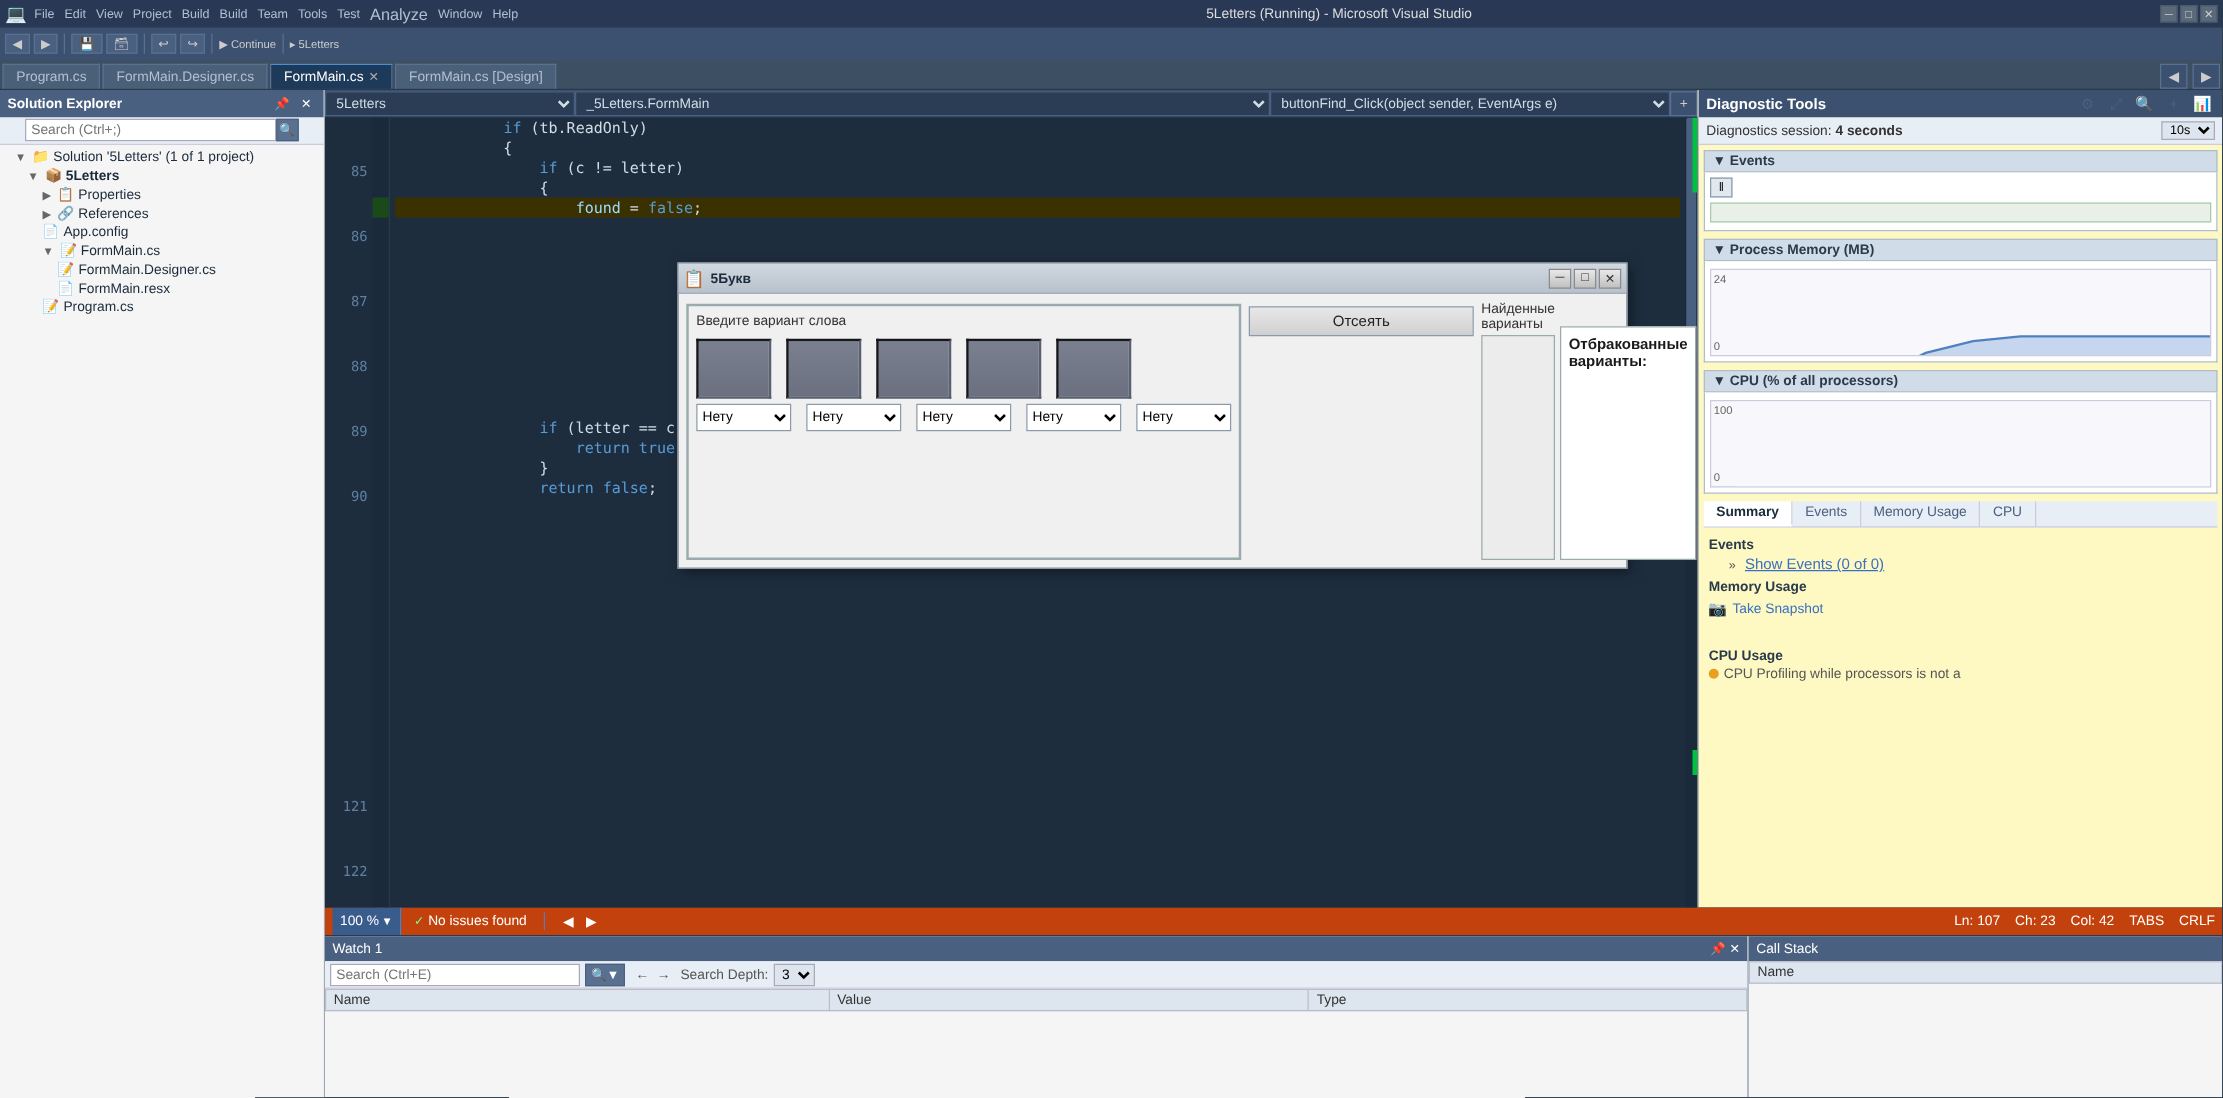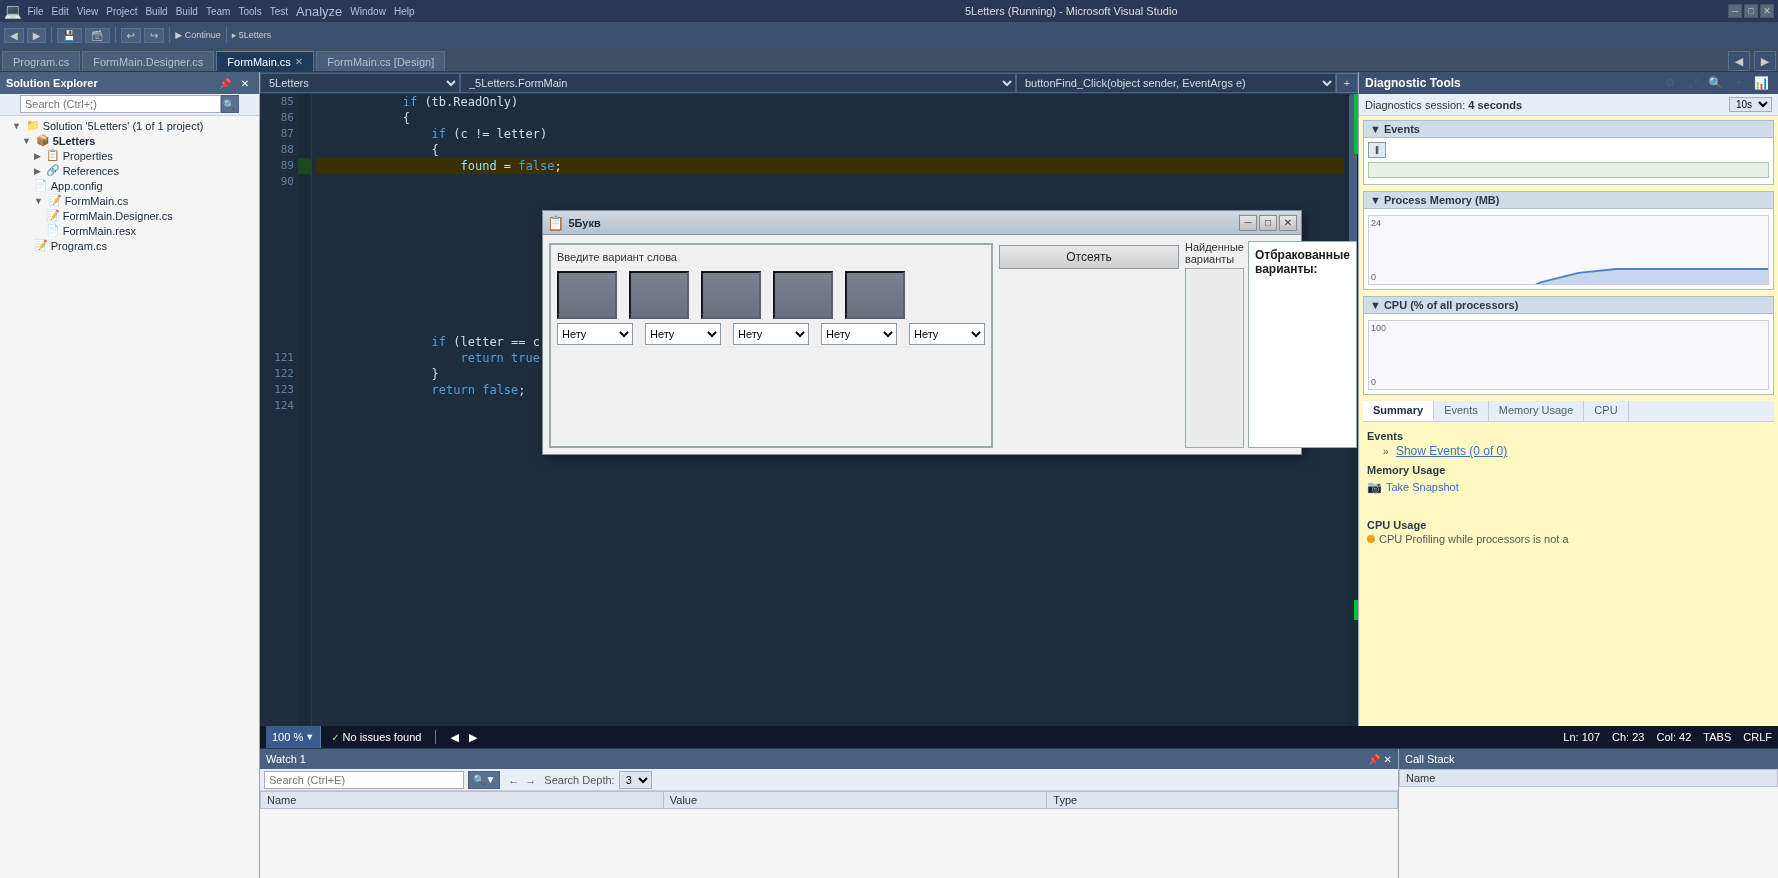--- a/index.html
+++ b/index.html
@@ -201,21 +201,21 @@
       width: 38px;
       background: #1e2d3e;
       color: #6080a0;
       font-size: 11px;
       font-family: Consolas, monospace;
       text-align: right;
       padding: 0 4px 0 0;
       overflow: hidden;
       user-select: none;
     }
-    .line-number { height: 16px; line-height: 16px; }
+    .line-number { height: 16px; line-height: 16px; margin-top: 36px; }
     .code-gutter {
       width: 14px;
       background: #1a2a3a;
       border-right: 1px solid #2a3a4a;
     }
     .code-content {
       flex: 1;
       overflow: auto;
       padding: 0 4px;
       font-family: Consolas, monospace;
@@ -276,20 +276,21 @@
       gap: 6px;
     }
     .app-right {
       width: 188px;
       border: 1px solid #9aabad;
       background: white;
       padding: 6px;
       font-size: 12px;
       font-weight: bold;
       color: #1a1a1a;
+      margin-top: 20px;
     }
     .app-section-label {
       font-size: 11px;
       color: #333;
       margin-bottom: 4px;
     }
     .letter-inputs-row {
       display: flex;
       gap: 12px;
       align-items: center;
@@ -338,21 +339,21 @@
       overflow-y: auto;
     }
     .app-border {
       border: 2px solid #9aabad;
       padding: 6px;
       margin-top: 2px;
     }
 
     
     .status-bar {
-      background: #0f172a;
+      background: #c2410c;
       color: white;
       height: 22px;
       display: flex;
       align-items: center;
       padding: 0 6px;
       font-size: 11px;
       gap: 10px;
     }
     .status-zoom {
       background: #3a5c8c;

